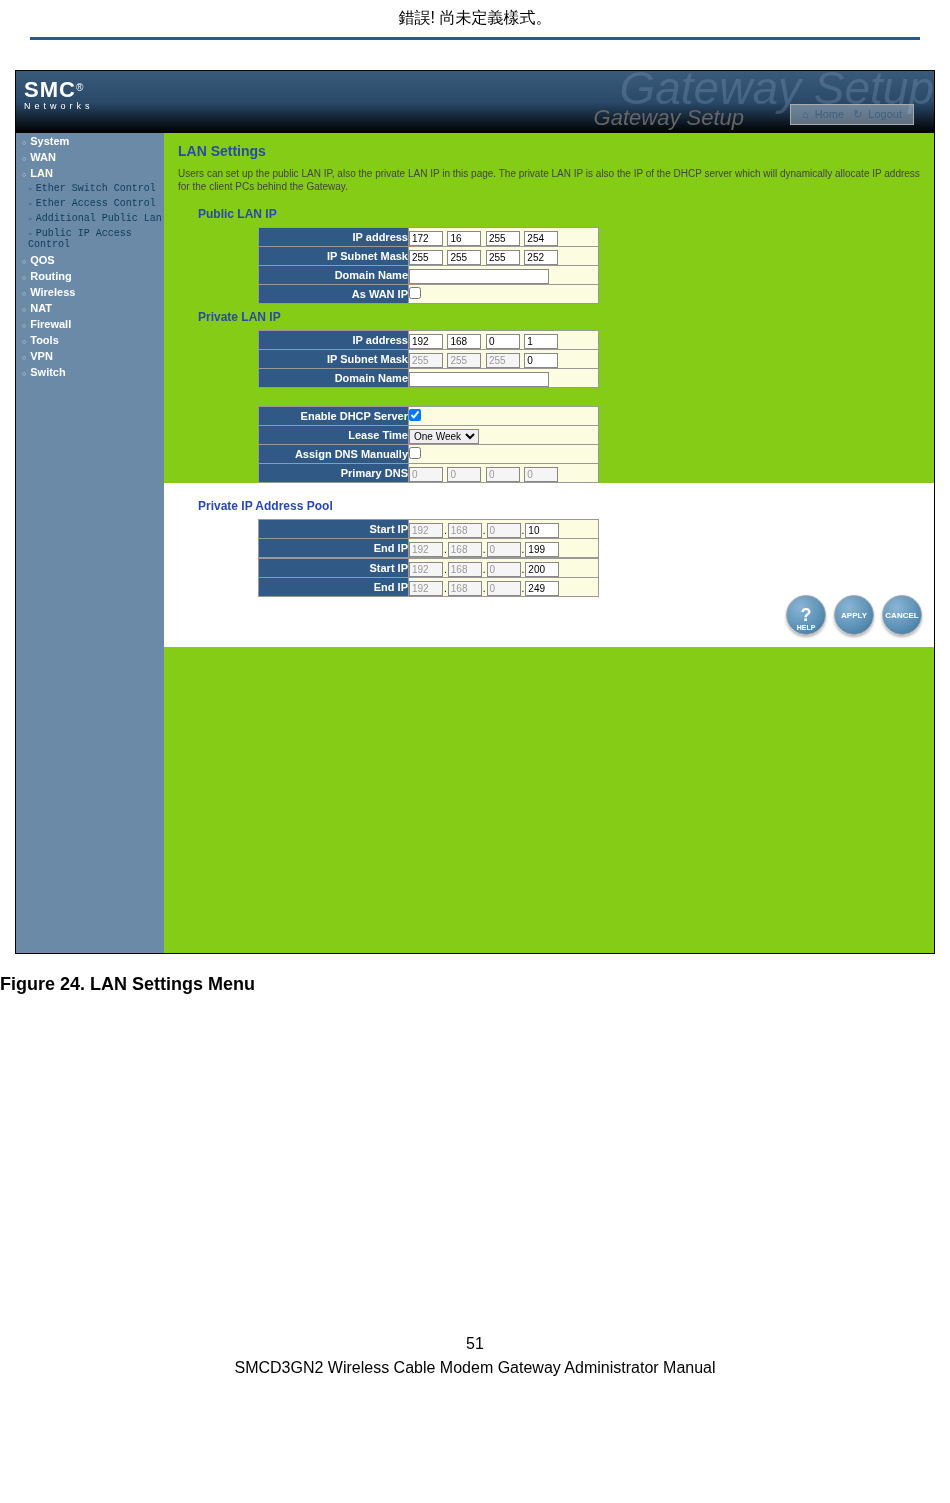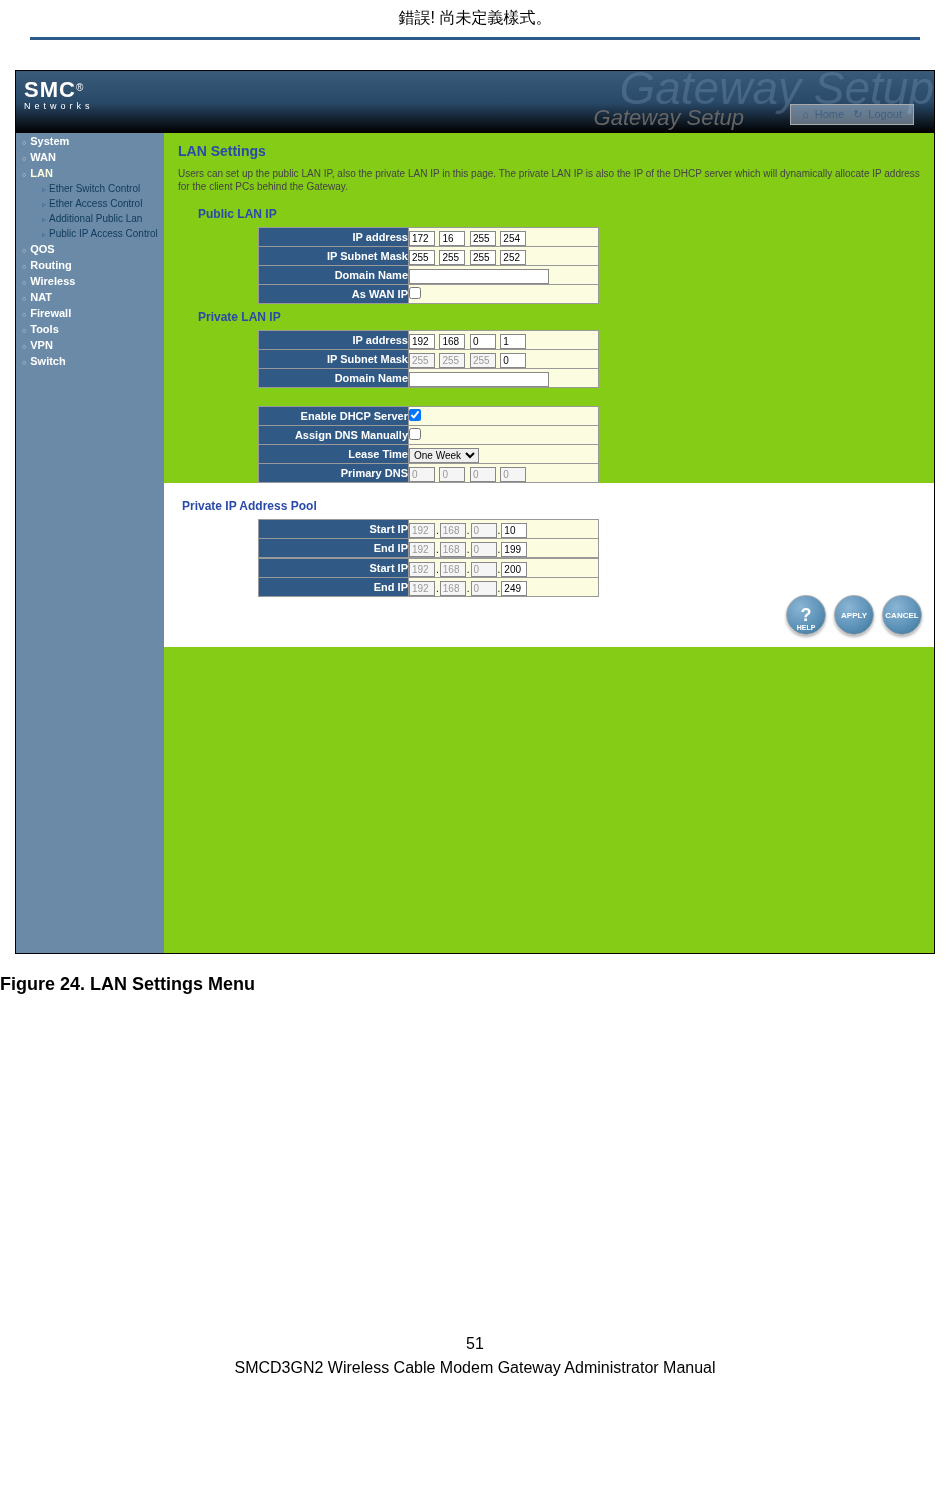--- a/index.html
+++ b/index.html
@@ -19,34 +19,34 @@
   .gateway-setup-label { position: absolute; right: 190px; bottom: 2px; font-size: 22px; color: #666; font-style: italic; }
   .header-links { position: absolute; right: 20px; bottom: 8px; background: rgba(180,200,220,0.5); padding: 3px 8px; font-size: 11px; color: #406080; border: 1px solid #aaa; }
   .header-links span { margin: 0 3px; }
   
   .main-layout { display: flex; }
   
   .sidebar { width: 148px; background: #6a8aa8; flex-shrink: 0; font-size: 11px; }
   .sidebar-item { color: #fff; padding: 2px 0 2px 6px; font-weight: bold; }
   .sidebar-item::before { content: "○"; font-size: 7px; margin-right: 4px; vertical-align: middle; color: #ddd;}
   .sidebar-item.active { color: #fefee0; }
-  .sidebar-sub { color: #103a5a; padding: 2px 0 2px 26px; font-size: 10px; }
+  .sidebar-sub { color: #103a5a; padding: 2px 0 2px 12px; font-size: 10px; font-family: Liberation Mono, monospace; }
   .sidebar-sub::before { content: "▹"; font-size: 8px; margin-right: 3px; color: #306090;}
   
   .content-area { flex: 1; background: #84cc16; padding: 10px 14px; min-height: 820px; position: relative; }
   .page-title { color: #2a4aaa; font-weight: bold; font-size: 14px; margin-bottom: 8px; }
   .page-desc { font-size: 10px; color: #444; margin-bottom: 14px; line-height: 1.3; }
   
   .section-title { color: #2a4aaa; font-weight: bold; font-size: 12px; margin: 6px 0 6px 20px; }
   
   .form-table { margin: 0 0 0 80px; border-collapse: collapse; }
   .form-table td { padding: 0; }
   .row-label { background: #305a85; color: #fff; font-size: 11px; text-align: right; padding: 5px 10px; font-weight: bold; width: 150px; border: 1px solid #999;}
   .row-fields { background: #fcfce0; padding: 4px 6px; border: 1px solid #999; width: 190px;}
-  .row-fields input[type=text] { width: 26px; font-size: 10px; padding: 1px 2px; border: 1px solid #888; }
+  .row-fields input[type=text] { width: 34px; font-size: 10px; padding: 1px 2px; border: 1px solid #888; }
   .row-fields input.wide { width: 140px; }
   .row-fields input.disabled { color: #999; background: #f5f5f5;}
   .row-fields .dot { font-size: 10px; margin: 0 1px; }
   .row-fields input[type=checkbox] { width: 12px; height: 12px; }
   .row-fields select { font-size: 10px; border: 1px solid #888;}
   
   .white-section { background: #fff; margin: 0 -14px; padding: 10px 14px 50px 14px; position: relative;}
   
   .action-buttons { position: absolute; right: 12px; bottom: 12px; display: flex; gap: 8px; }
   .circ-btn { width: 40px; height: 40px; border-radius: 50%; background: radial-gradient(circle at 35% 30%, #8ab5d5 0%, #5a90b5 60%, #3a7095 100%); display: flex; align-items: center; justify-content: center; color: #fff; font-size: 8px; font-weight: bold; border: 1px solid #aaa; box-shadow: 0 2px 3px rgba(0,0,0,0.3);}
@@ -142,36 +142,36 @@
         </table>
       
       <br>
       <table class="form-table">
         <tbody>
             <tr>
               <td class="row-label">Enable DHCP Server</td>
             <td class="row-fields"><input type="checkbox" checked="" style=""></td>
             </tr>
         <tr>
+              <td class="row-label">Lease Time</td>
+            <td class="row-fields"><select><option>One Week</option></select></td>
+            </tr>
+        <tr>
               <td class="row-label">Assign DNS Manually</td>
             <td class="row-fields"><input type="checkbox" style=""></td>
             </tr>
         <tr>
-              <td class="row-label">Lease Time</td>
-            <td class="row-fields"><select><option>One Week</option></select></td>
-            </tr>
-        <tr>
               <td class="row-label">Primary DNS</td>
             <td class="row-fields"><input type="text" class="disabled" value="0" style=""> <input type="text" class="disabled" value="0" style=""> <input type="text" class="disabled" value="0" style=""> <input type="text" class="disabled" value="0" style=""></td>
             </tr>
       </tbody>
         </table>
       
       <div class="white-section">
-        <div class="section-title" style="margin-left:4px">Private IP Address Pool</div>
+        <div class="section-title" style="margin-left:20px">Private IP Address Pool</div>
         <table class="form-table">
           <tbody>
               <tr>
                 <td class="row-label">Start IP</td>
               <td class="row-fields"><input type="text" class="disabled" value="192" style=""><span class="dot">.</span><input type="text" class="disabled" value="168" style=""><span class="dot">.</span><input type="text" class="disabled" value="0" style=""><span class="dot">.</span><input type="text" value="10" style=""></td>
               </tr>
           <tr>
                 <td class="row-label">End IP</td>
               <td class="row-fields"><input type="text" class="disabled" value="192" style=""><span class="dot">.</span><input type="text" class="disabled" value="168" style=""><span class="dot">.</span><input type="text" class="disabled" value="0" style=""><span class="dot">.</span><input type="text" value="199" style=""></td>
               </tr>

